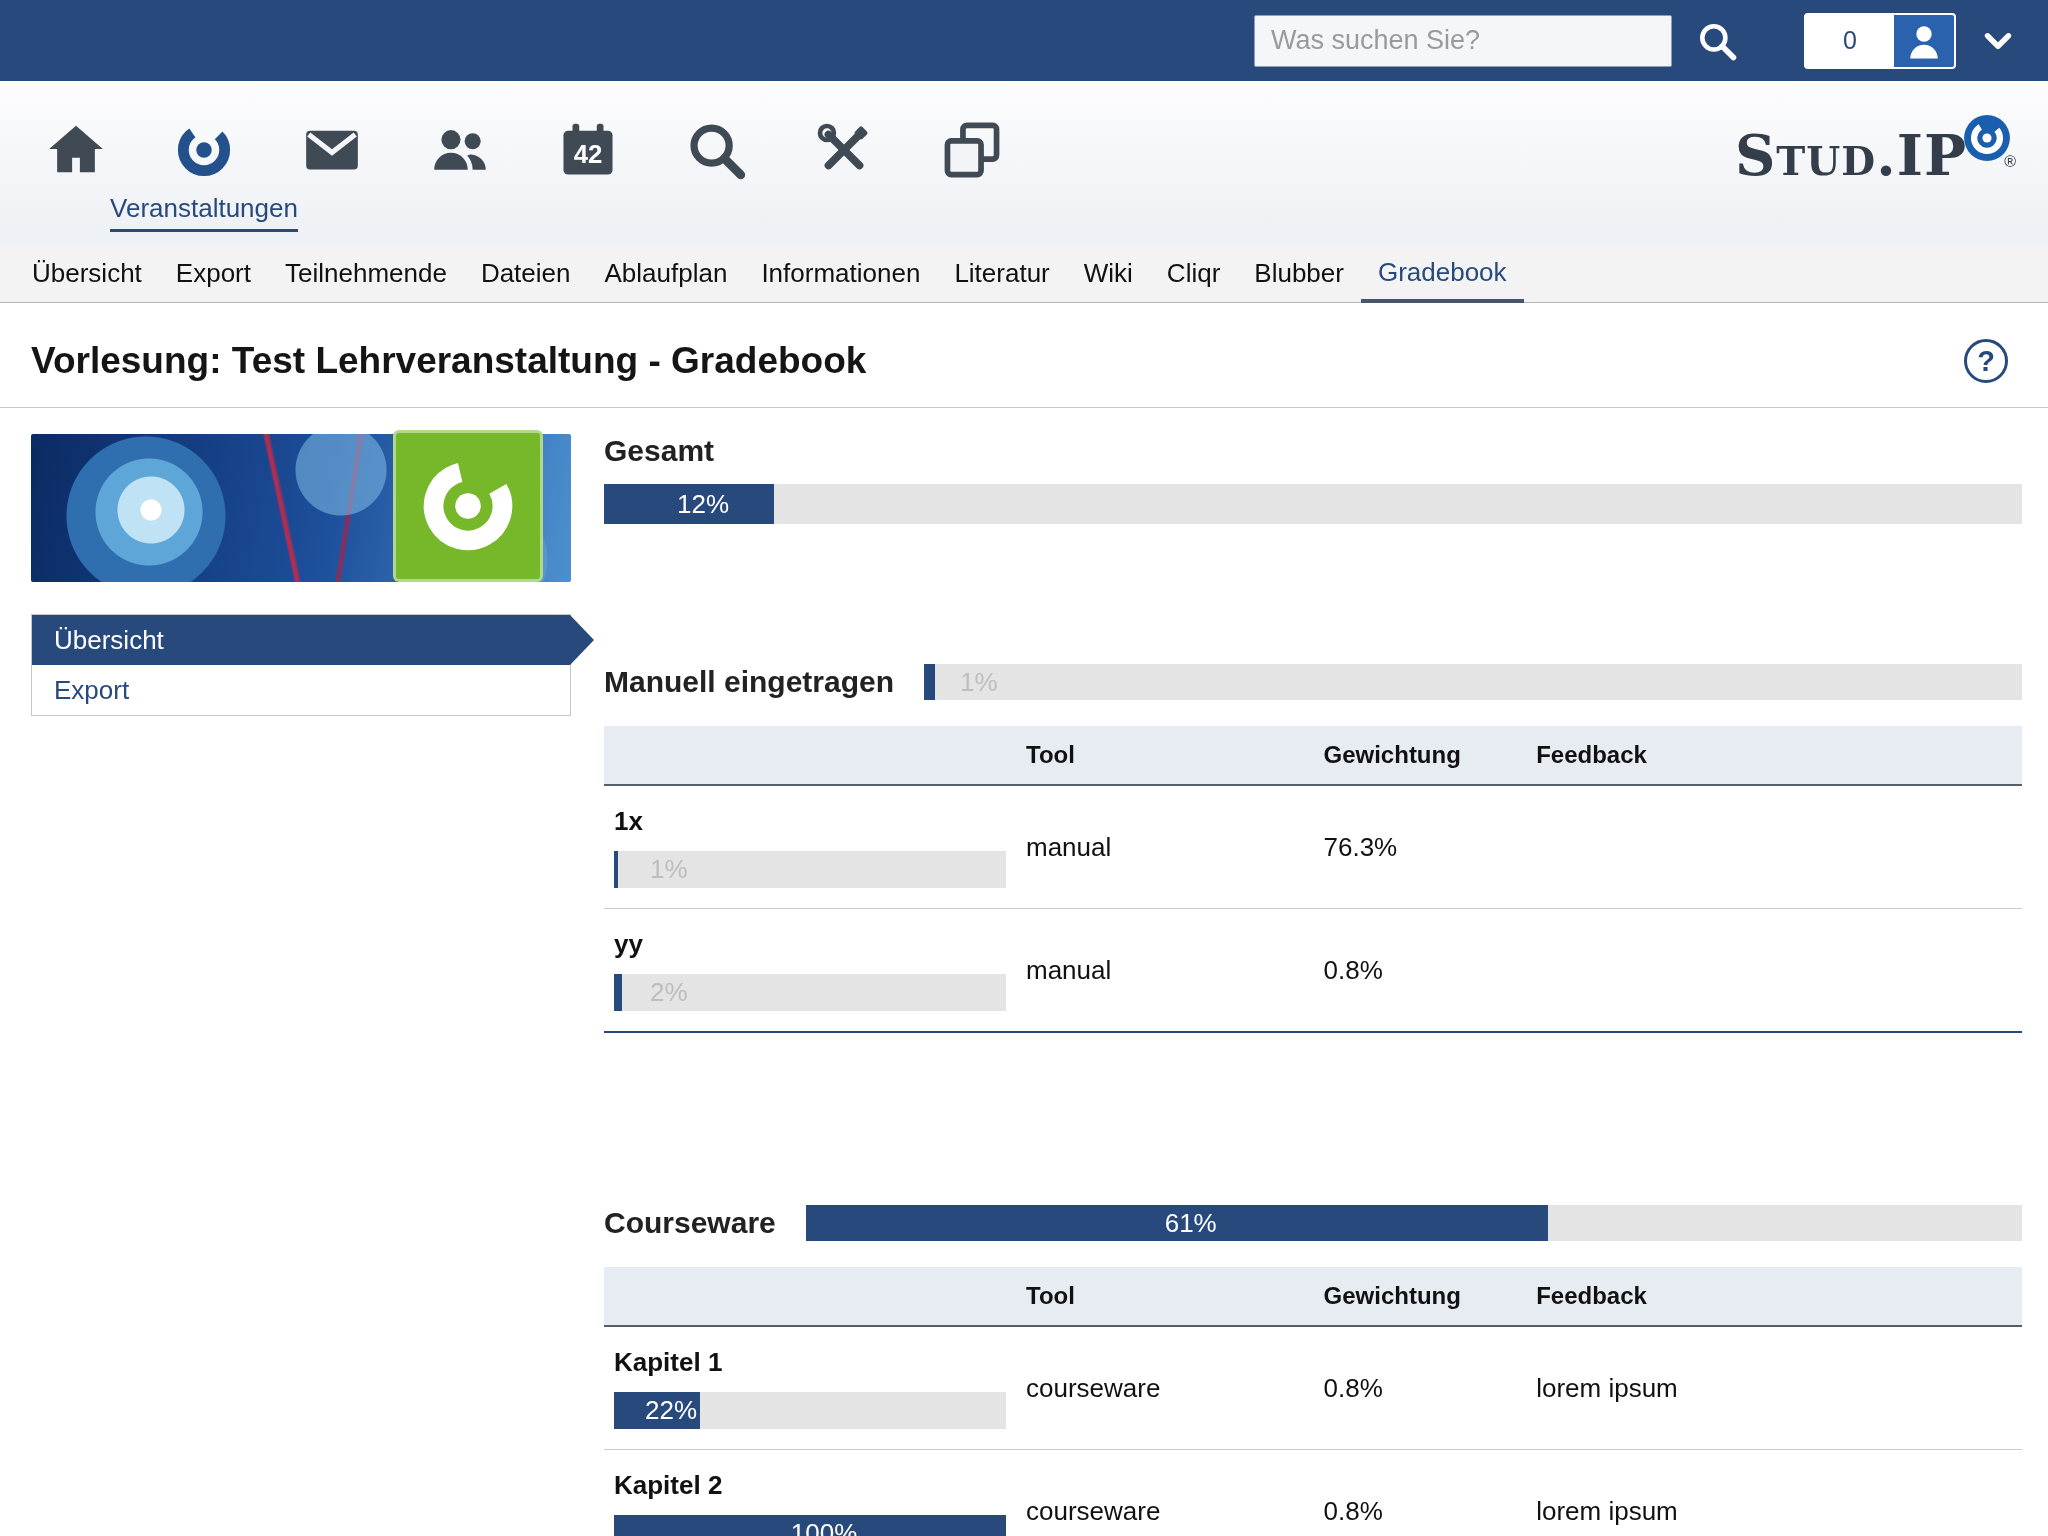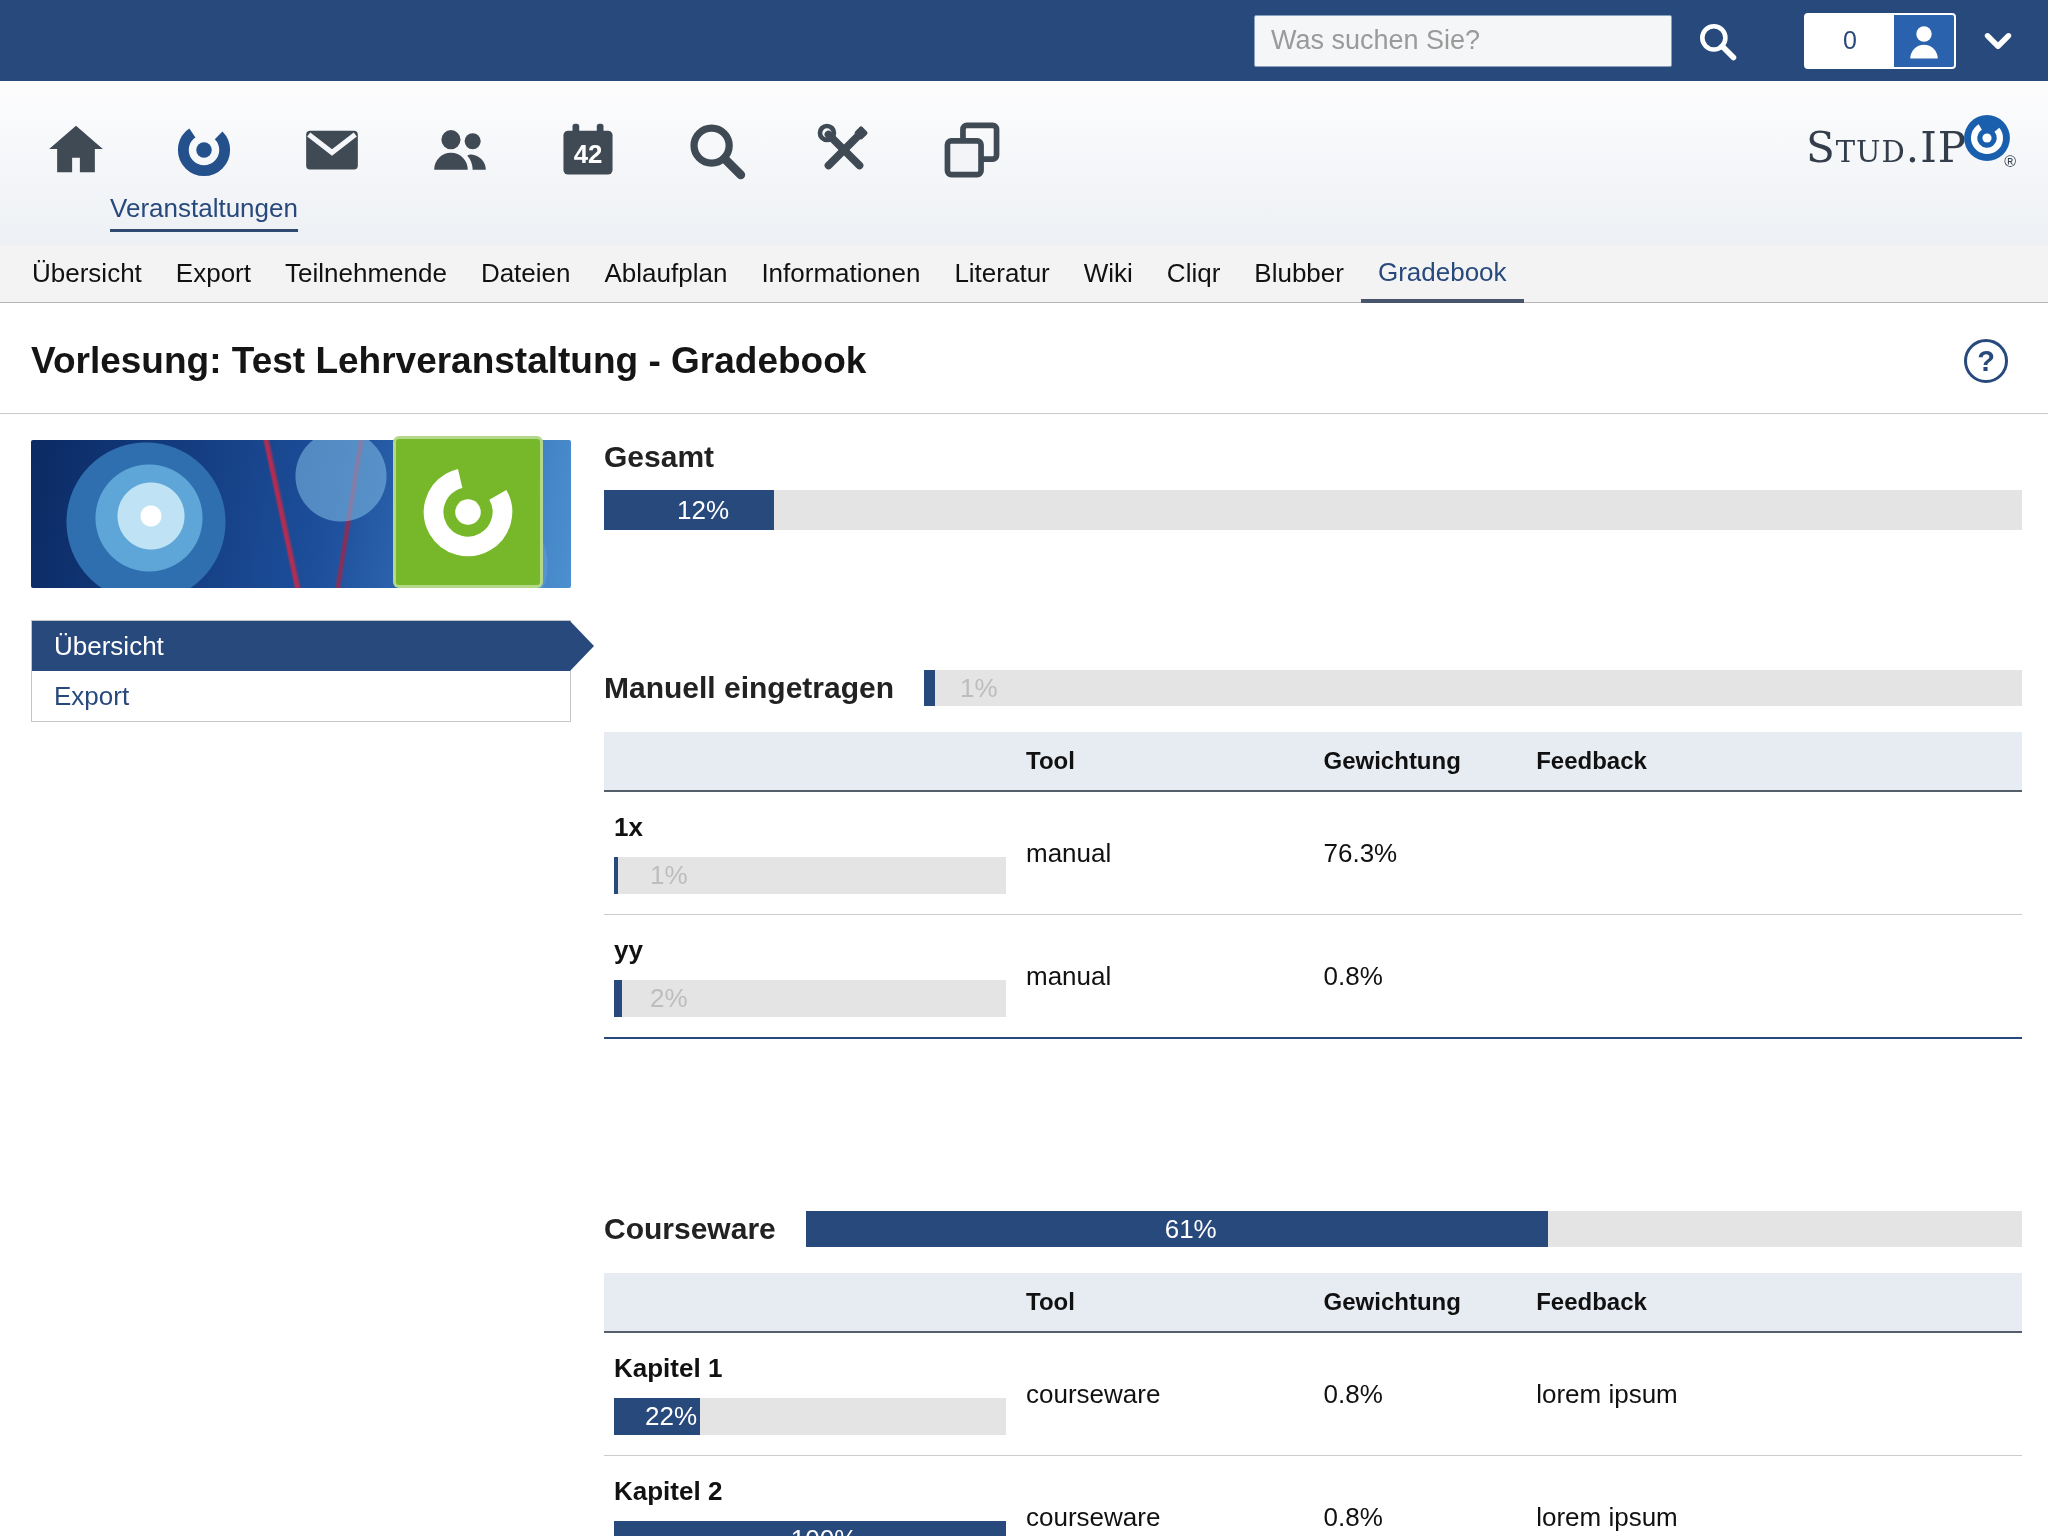--- a/index.html
+++ b/index.html
@@ -19,32 +19,32 @@
   .avatar { width:60px; height:56px; background:#2a62ad; display:flex; align-items:center; justify-content:center; }
 
   
   .header { height:164px; background:linear-gradient(#fdfdfe,#edf0f4); position:relative; }
   .icon-strip { display:flex; padding:38px 0 0 12px; }
   .nav-item { width:128px; display:flex; justify-content:center; position:relative; cursor:pointer; color:#3f4a55; }
   .nav-item svg { width:62px; height:62px; }
   .nav-item.active { color:#24508c; }
   .nav-label { position:absolute; top:74px; left:50%; transform:translateX(-50%); white-space:nowrap; color:#28497c; font-size:26px; padding-bottom:5px; border-bottom:3px solid #31486e; }
   .logo { position:absolute; right:36px; top:46px; display:flex; align-items:flex-start; }
-  .logo-text { font-family:"DejaVu Serif", serif; font-weight:normal; font-size:42px; font-variant:small-caps; color:#333e4a; letter-spacing:1px; line-height:1; }
+  .logo-text { font-family:"DejaVu Serif", serif; font-weight:bold; font-size:56px; font-variant:small-caps; color:#333e4a; letter-spacing:1px; line-height:1; }
   .logo-disc { width:50px; height:50px; margin-left:-5px; margin-top:-14px; position:relative; }
   .logo-disc svg { width:50px; height:50px; }
   .logo-reg { position:absolute; right:-4px; bottom:-8px; font-size:16px; color:#333e4a; }
 
   
   .tabs { height:58px; background:#f3f3f3; border-bottom:1px solid #b5b5b5; display:flex; align-items:stretch; padding-left:15px; }
   .tab { display:flex; align-items:center; padding:0 17px; font-size:26px; color:#111; cursor:pointer; }
   .tab.active { color:#28497c; border-bottom:4px solid #48556d; margin-bottom:-1px; }
 
   
-  .title-row { display:flex; justify-content:space-between; align-items:center; padding:36px 40px 30px 31px; border-bottom:1px solid #c9c9c9; }
+  .title-row { display:flex; justify-content:space-between; align-items:center; padding:36px 40px 24px 31px; border-bottom:1px solid #c9c9c9; }
   h1 { font-size:37px; font-weight:bold; color:#151515; }
   .help-icon { width:44px; height:44px; border:3px solid #28497c; border-radius:50%; color:#28497c; font-weight:bold; font-size:29px; display:flex; align-items:center; justify-content:center; cursor:pointer; }
 
   
   .content { display:flex; padding:26px 26px 0 31px; }
   aside { width:540px; flex-shrink:0; }
   .banner { height:148px; position:relative; border-radius:2px;
     background:
       radial-gradient(circle 11px at 120px 76px, #ffffff 0 10px, transparent 11px),
       radial-gradient(circle 34px at 120px 76px, #bfe3f5 0 33px, transparent 34px),

